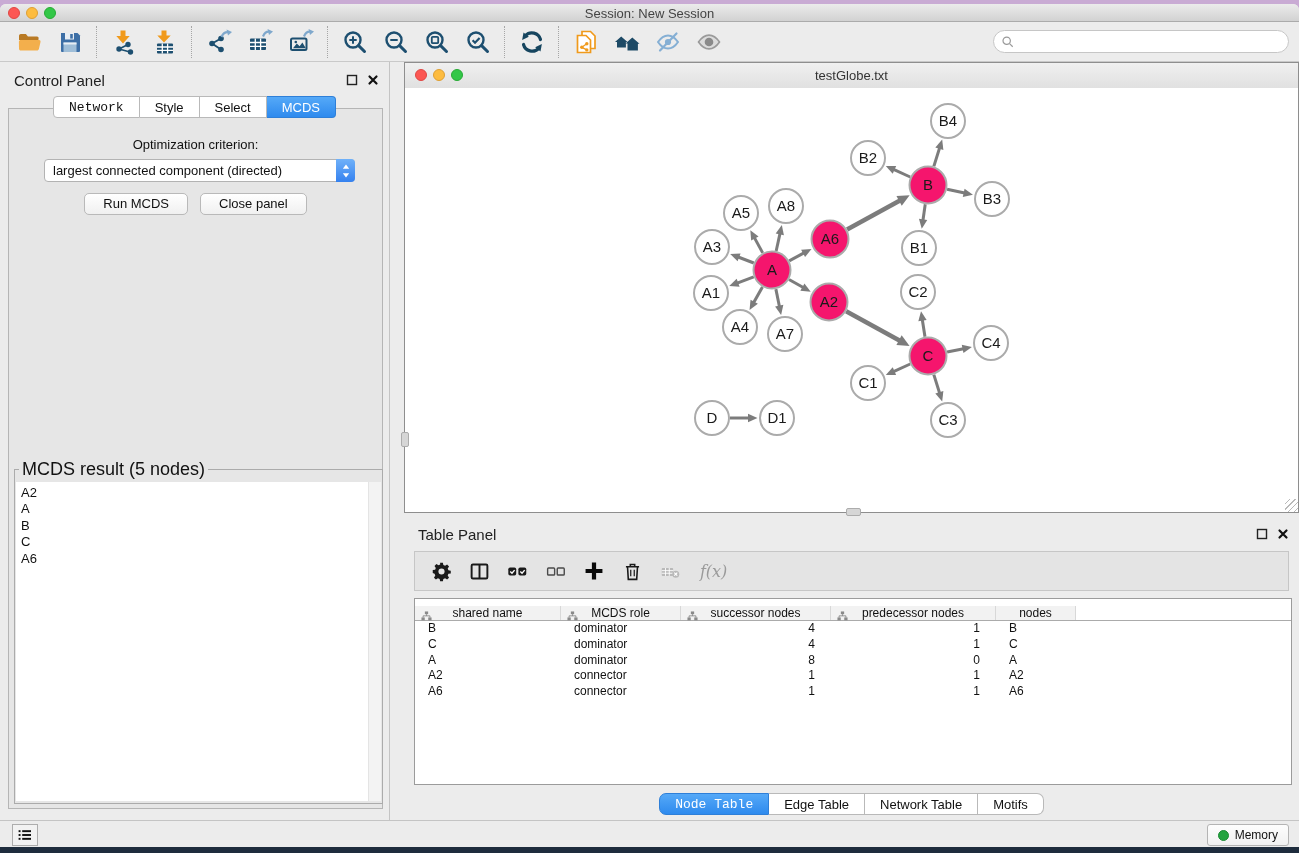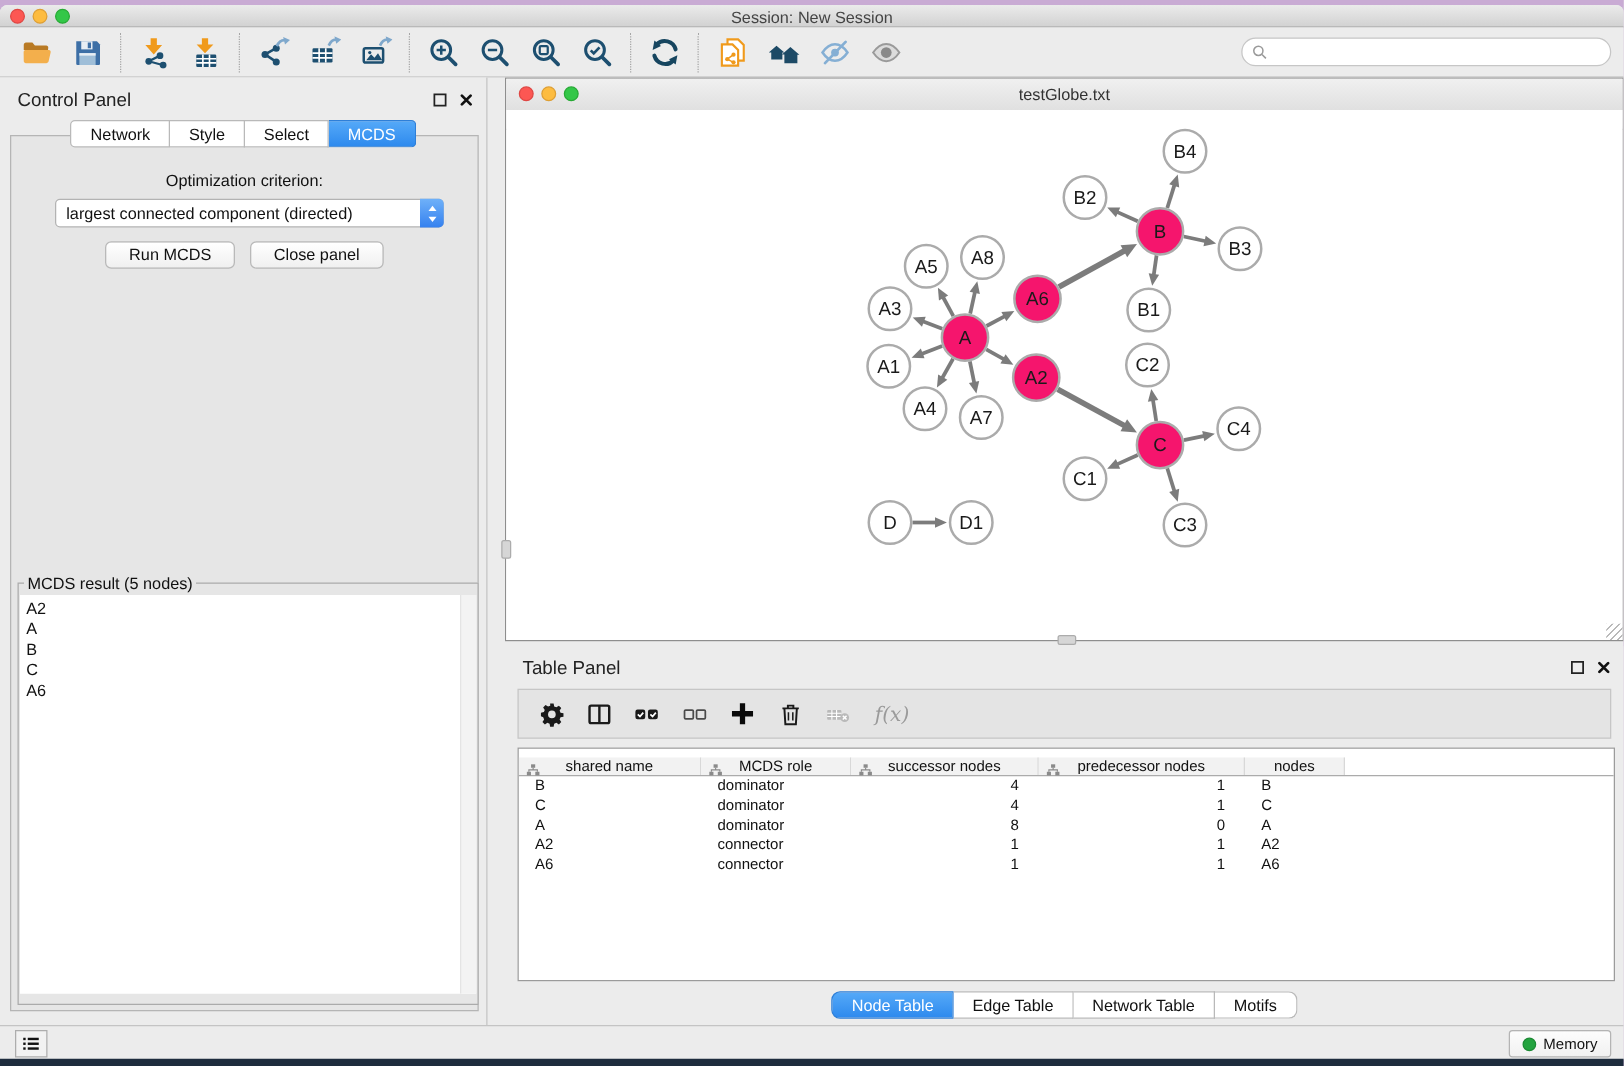--- a/index.html
+++ b/index.html
@@ -33,37 +33,37 @@
 
   
   #control-panel { position:absolute; left:0; top:58px; width:390px; height:758px; background:#ECECEC;
                    border-right:1px solid #C4C4C4; }
   .panel-head { position:absolute; left:14px; top:10px; font-size:15px; color:#222; }
   .win-btns { position:absolute; right:10px; top:11px; display:flex; gap:8px; }
   .win-btns .wb { width:13px; height:13px; display:flex; align-items:center; justify-content:center; }
   .cp-tabs { position:absolute; left:0; right:0; top:34px; display:flex; justify-content:center; z-index:2; }
   .seg-tab { height:22px; line-height:21px; padding:0 15px; background:#fff; border:1px solid #B9B9B9;
              border-left:none; font-size:13px; color:#111; cursor:default; }
-  .seg-tab:first-child { border-left:1px solid #B9B9B9; border-radius:4px 0 0 4px; }
+  .seg-tab:first-child { border-left:1px solid #B9B9B9; border-radius:4px 0 0 4px;font-family:Liberation Mono, monospace; }
   .seg-tab:last-child { border-radius:0 4px 4px 0; }
   .seg-tab.active { background:linear-gradient(#55A9F8,#2E8AEE); color:#fff; border-color:#2E7FD8; }
   .cp-box { position:absolute; left:8px; top:46px; width:375px; height:701px;
             border:1px solid #B5B5B5; background:#E6E6E6; }
   .opt-label { position:absolute; left:0; right:0; top:28px; text-align:center; font-size:13px; color:#111; }
   .dropdown { position:absolute; left:35px; top:50px; width:311px; height:23px; background:#fff;
               border:1px solid #B3B3B3; border-radius:4px; display:flex; align-items:center; }
   .dd-text { flex:1; font-size:13px; color:#111; padding-left:8px; white-space:nowrap; overflow:hidden; }
   .dd-stepper { width:19px; height:23px; margin:-1px -1px -1px 0; border-radius:0 4px 4px 0;
                 background:linear-gradient(#6FB1F9,#3581EF); display:flex; align-items:center; justify-content:center; }
   .btn-row { position:absolute; left:0; right:0; top:84px; display:flex; justify-content:center; gap:12px; }
   .aqua-btn { height:22px; line-height:20px; padding:0 18px; background:linear-gradient(#FFFFFF,#F0F0F0);
               border:1px solid #B9B9B9; border-radius:5px; font-size:13px; color:#111; cursor:default; }
   fieldset.result-box { position:absolute; left:5px; top:350px; width:369px; height:345px;
                         border:1px solid #ABABAB; background:#E6E6E6; }
-  fieldset.result-box legend { font-size:13px; color:#111; margin-left:4px; padding:0 3px; }
+  fieldset.result-box legend { font-size:18px; color:#111; margin-left:4px; padding:0 3px; }
   .listbox { position:absolute; left:1px; right:1px; top:2px; bottom:1px; background:#fff; overflow:hidden; }
   .listbox .track { position:absolute; right:0; top:0; bottom:0; width:13px; background:#F3F3F3; border-left:1px solid #E4E4E4; }
   .list-item { font-size:13px; line-height:16.4px; padding-left:5px; color:#111; }
 
   
   #network-frame { position:absolute; left:404px; top:58px; width:895px; height:451px;
                    border:1px solid #8E8E8E; background:#fff; }
   .nf-titlebar { position:absolute; left:0; top:0; width:100%; height:41px;
                  background:linear-gradient(#F0F0F0,#D7D7D7); border-bottom:1px solid #A8A8A8; }
   .nf-titlebar .title { position:absolute; left:0; right:0; top:5px; text-align:center; font-size:13px; color:#333; }

